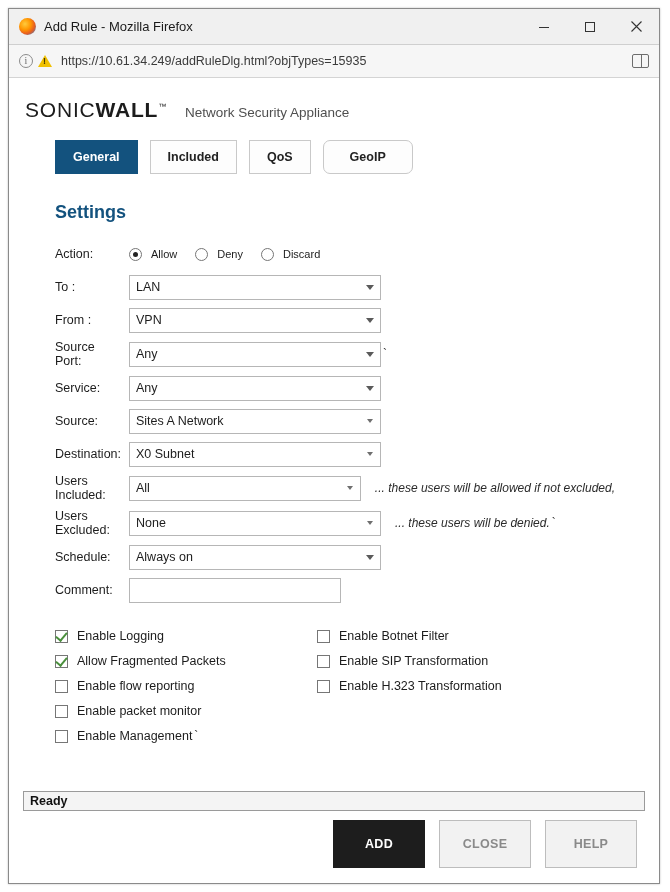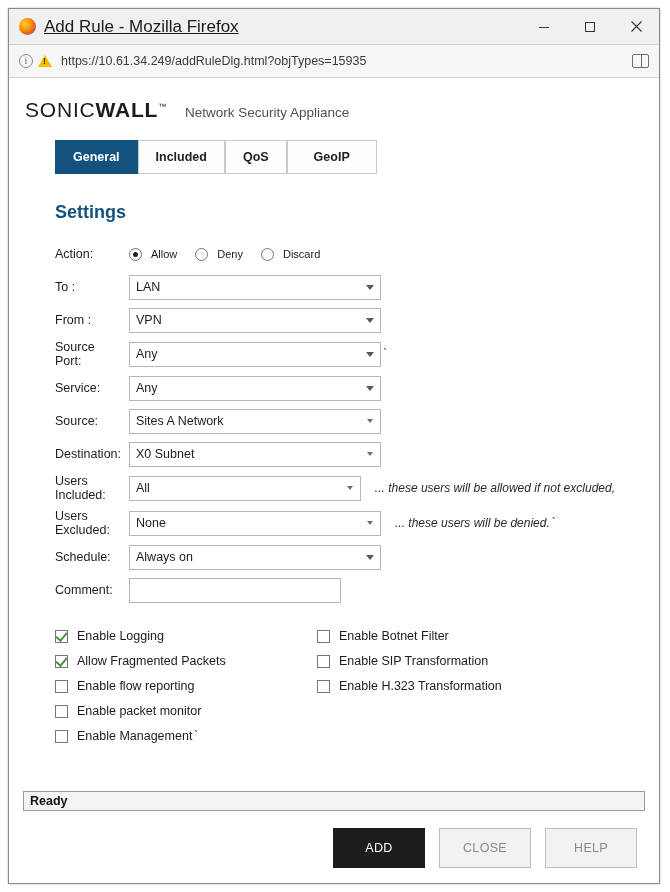--- a/index.html
+++ b/index.html
@@ -37,24 +37,23 @@
   }
   .ff-logo {
     width: 17px; height: 17px;
     border-radius: 50%;
     background: radial-gradient(circle at 35% 35%, #ffcb3d 0%, #ff9500 38%, #e85e20 62%, #2b7fd4 95%);
     position: relative;
     flex: 0 0 auto;
   }
   .title-text {
     margin-left: 8px;
-    font-size: 17px;
+    font-size: 13px;
     color: #1a1a1a;
     white-space: nowrap;
-    text-decoration: underline;
   }
   .win-btns {
     margin-left: auto;
     display: flex;
     height: 100%;
   }
   .win-btn {
     width: 46px; height: 100%;
     display: flex; align-items: center; justify-content: center;
     color: #333;
@@ -144,42 +143,42 @@
   }
   .brand-sub {
     margin-left: 18px;
     font-size: 13.5px;
     color: #4f4f4f;
   }
   
   .tabs {
     display: flex;
     padding: 18px 0 0 46px;
-    gap: 0;
+    gap: 12px;
     align-items: stretch;
   }
   .tab {
     height: 34px;
     min-width: 52px;
     padding: 0 17px;
     border: 1px solid #c9c9c9;
     background: #fdfdfd;
     font-size: 12.5px;
     font-weight: bold;
     color: #222;
     display: flex;
     align-items: center;
     justify-content: center;
   }
   .tab.active {
     background: #13527e;
     border-color: #13527e;
     color: #ffffff;
   }
-  .tab.wide { min-width: 90px; }
+  .tab.wide { min-width: 90px; border-radius: 7px; }
   h2.section {
     margin: 28px 0 0 46px;
     font-size: 18px;
     color: #13527e;
     font-weight: bold;
   }
   
   .form {
     margin: 18px 0 0 46px;
     width: 560px;
@@ -310,29 +309,30 @@
     padding-left: 6px;
   }
   .btnbar {
     position: absolute;
     right: 22px;
     bottom: 15px;
     display: flex;
     gap: 14px;
   }
   .btn {
-    width: 92px; height: 40px;
+    width: 92px; height: 48px;
     font-size: 12.5px;
     display: flex;
     align-items: center;
     justify-content: center;
     border: 1px solid #bdbdbd;
     background: #f2f2f2;
     color: #8a8a8a;
     letter-spacing: 0.3px;
+    font-weight: bold;
   }
   .btn.primary {
     background: #1d1d1d;
     border-color: #1d1d1d;
     color: #ffffff;
   }
 </style>
 </head>
 <body>
 

